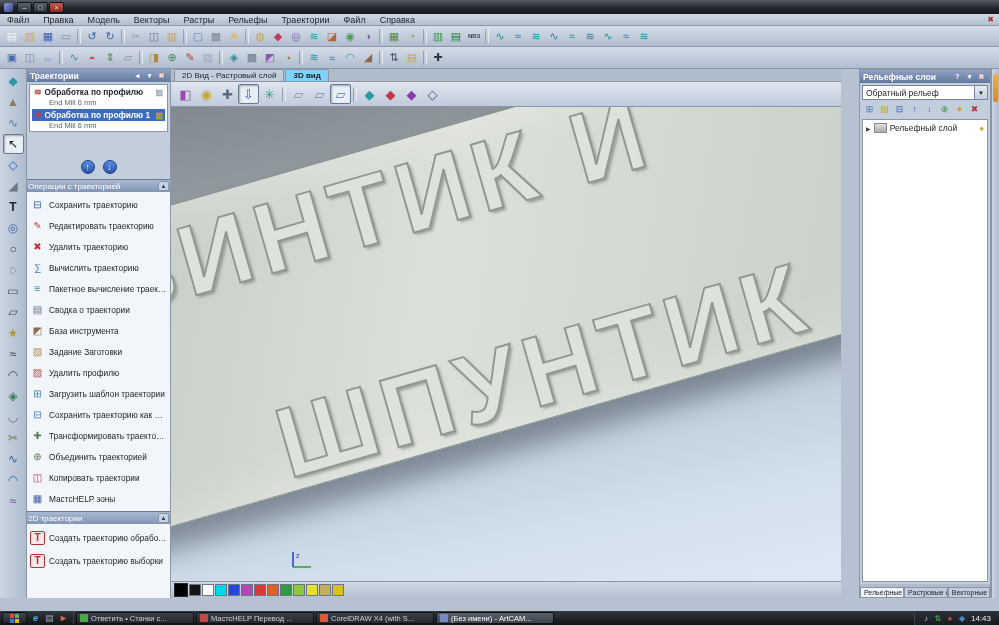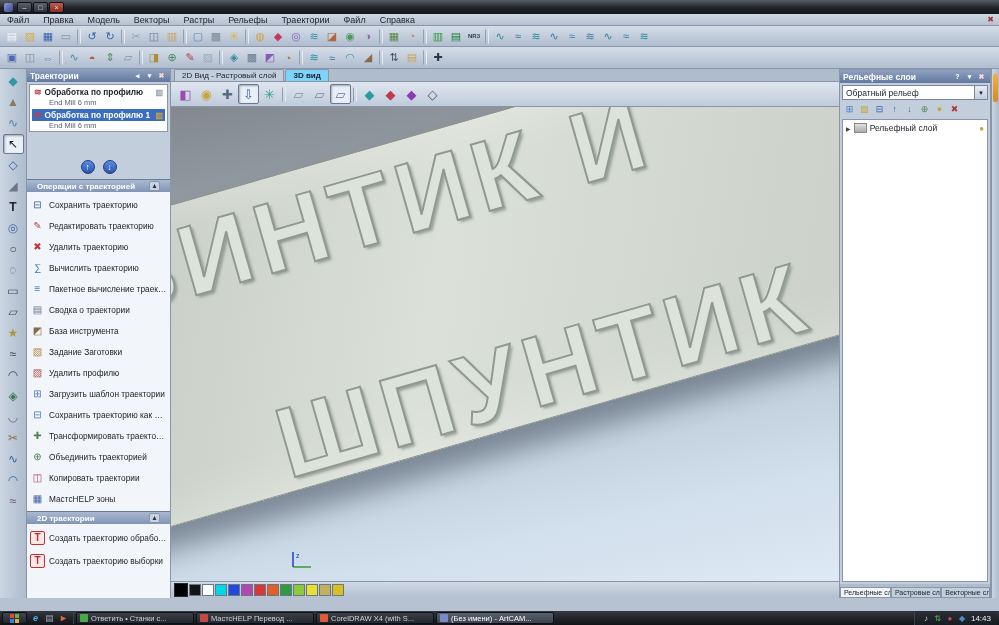--- a/index.html
+++ b/index.html
@@ -46,21 +46,21 @@
   .tp-list{background:#fff;border:1px solid #8a96a8;margin:2px;flex:none}
   .tp-item{padding:1px 2px}
   .tp-row1{display:flex;align-items:center;gap:3px;font-weight:bold;font-size:8.3px;padding:1px 2px}
   .tp-row1 .icon{font-size:9px;flex:none}
   .tp-row1 .badge{margin-left:auto;font-size:8px;flex:none}
   .tp-item .tool{font-size:7.5px;color:#5a6270;padding-left:17px}
   .tp-item.active .tp-row1{background:#3a6cc0;color:#fff}
   .tp-gap{height:26px;flex:none}
   .updown{display:flex;justify-content:center;gap:8px;margin:0 0 5px;flex:none}
   .updown .icon{width:14px;height:14px;border-radius:50%;background:linear-gradient(#5d8de4,#2a54a8);color:#fff;font-size:9px;border:1px solid #1c3c7c}
-  .section-header{height:13px;background:linear-gradient(#aab9d2,#8094b4);color:#fff;font-size:8px;font-weight:bold;display:flex;align-items:center;padding:0 10px;border-top:1px solid #6a7a96;flex:none}
+  .section-header{height:13px;background:linear-gradient(#aab9d2,#8094b4);color:#fff;font-size:8px;font-weight:normal;display:flex;align-items:center;padding:0 1px;border-top:1px solid #6a7a96;flex:none}
   .section-icons{margin-left:auto;display:flex}
   .section-icons .icon{width:11px;height:10px;background:#c8d2e2;border:1px solid #8a96a8;color:#28324a;font-size:7px}
   .op-list{background:#f2f5f9;padding:2px 0;flex:none}
   .op-list.op2{flex:1}
   .op-item{display:flex;align-items:center;gap:4px;height:21px;padding:0 3px;white-space:nowrap;overflow:hidden}
   .op-item .icon{width:15px;height:14px;flex:none;display:inline-flex;align-items:center;justify-content:center;font-size:10px}
   .op-label{font-size:8.3px;overflow:hidden;text-overflow:ellipsis}
   .op2-item{height:23px}
   .op2-item .icon{border:1px solid #c03030;background:#f6e8e8;font-weight:bold;font-size:10px;border-radius:2px}
 
@@ -75,21 +75,21 @@
   .slab{position:absolute;left:-124px;top:-4px;width:1000px;height:310px;transform:rotate(-16deg);background:linear-gradient(115deg,#c2c8c0 0%,#dbe0d8 40%,#cdd3ca 75%,#c6ccc4 100%);border:1px solid #8e968c;box-shadow:10px 22px 26px rgba(25,35,50,.4),inset 0 0 60px rgba(255,255,255,.35)}
   .slab .line{position:absolute;white-space:nowrap;line-height:1;font-weight:bold;font-size:100px;letter-spacing:7px;color:#dde3da;-webkit-text-stroke:2px #8f998f;text-shadow:1px 1px 0 #a8b0a6,2px 3px 3px rgba(90,100,95,.55),-1px -1px 0 #eef2ec}
   .line1{left:66px;top:8px}
   .line2{left:190px;top:210px}
   .axis-widget{position:absolute;left:118px;bottom:10px}
   .palette{height:17px;background:linear-gradient(#d0d9e4,#b4c0d0);border-top:1px solid #8a96a8;display:flex;align-items:center;padding-left:3px;gap:1px;flex:none}
   .swatch{width:12px;height:12px;border:1px solid #6a7686;display:inline-block}
   .swatch.primary{width:14px;height:14px;border:1px solid #23292f}
 
   
-  .rl-panel{position:absolute;right:8px;top:69px;width:152px;bottom:27px;background:#c3cedd;border:1px solid #8a96a8;display:flex;flex-direction:column;z-index:5}
+  .rl-panel{position:absolute;right:8px;top:69px;width:132px;bottom:27px;background:#c3cedd;border:1px solid #8a96a8;display:flex;flex-direction:column;z-index:5}
   .rl-combo{margin:2px 2px 1px;height:15px;background:#fff;border:1px solid #7a86a0;display:flex;align-items:center;font-size:8.5px;padding-left:3px;flex:none}
   .rl-combo .cval{flex:1;white-space:nowrap;overflow:hidden}
   .rl-combo .arrow{width:13px;height:13px;background:linear-gradient(#e8edf4,#c2cddf);border-left:1px solid #7a86a0;font-size:6px;display:flex;align-items:center;justify-content:center;flex:none}
   .rl-tools{display:flex;align-items:center;height:16px;padding:0 2px;flex:none}
   .rl-tools .icon{width:15px;height:14px;font-size:9px}
   .rl-list{flex:1;background:#fff;border:1px solid #8a96a8;margin:2px;overflow:hidden}
   .layer-row{display:flex;align-items:center;gap:3px;height:16px;padding:0 3px;font-size:8.5px}
   .layer-row .expander{font-size:6px;color:#444;flex:none}
   .layer-row .thumb{width:13px;height:10px;background:linear-gradient(#dde1dd,#a8aea8);border:1px solid #888;flex:none}
   .layer-row .lname{flex:1;white-space:nowrap;overflow:hidden}

